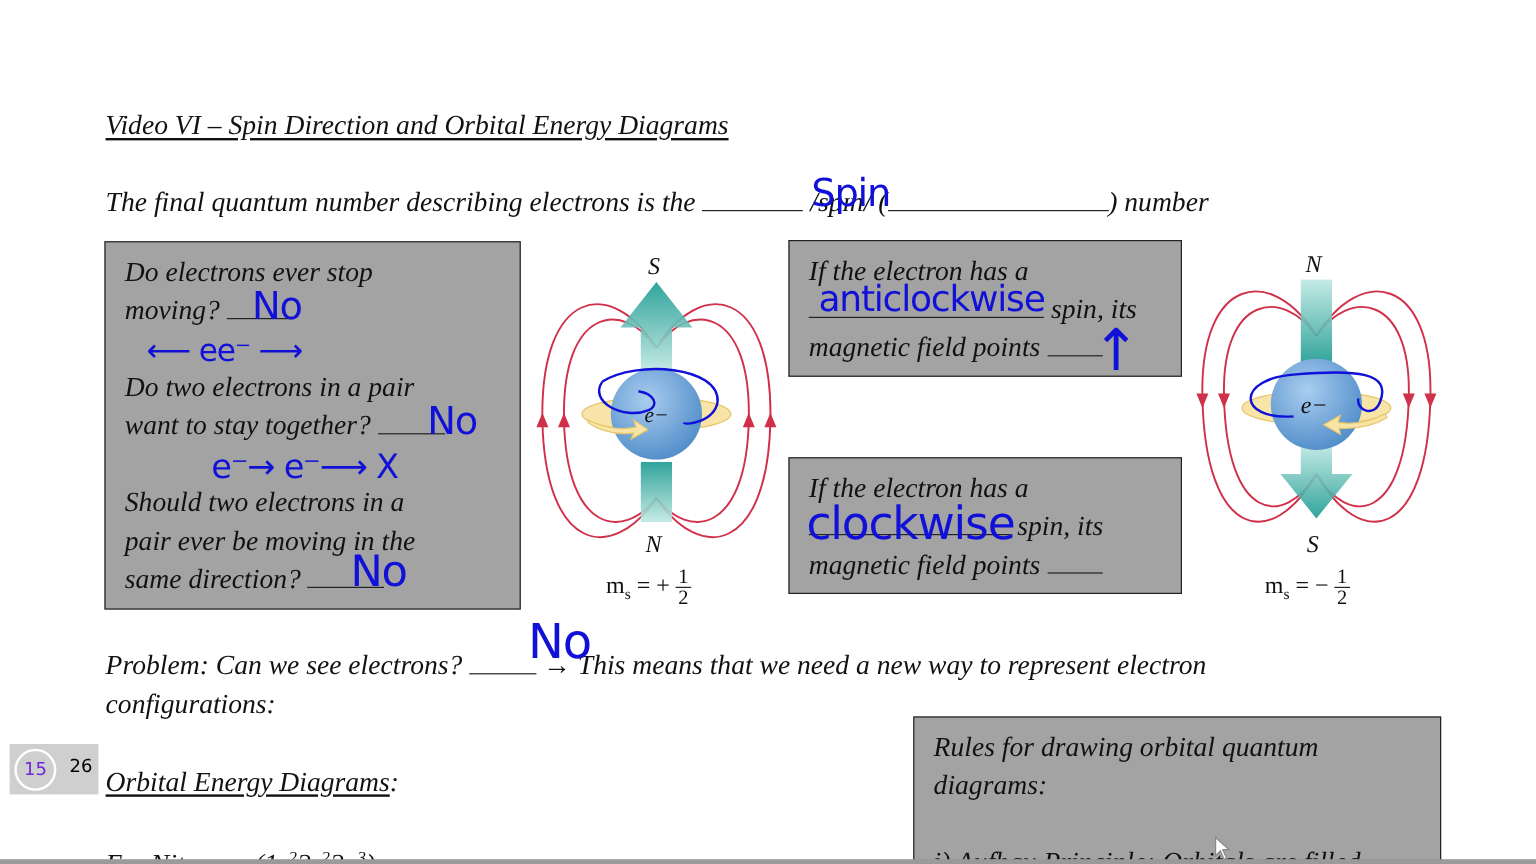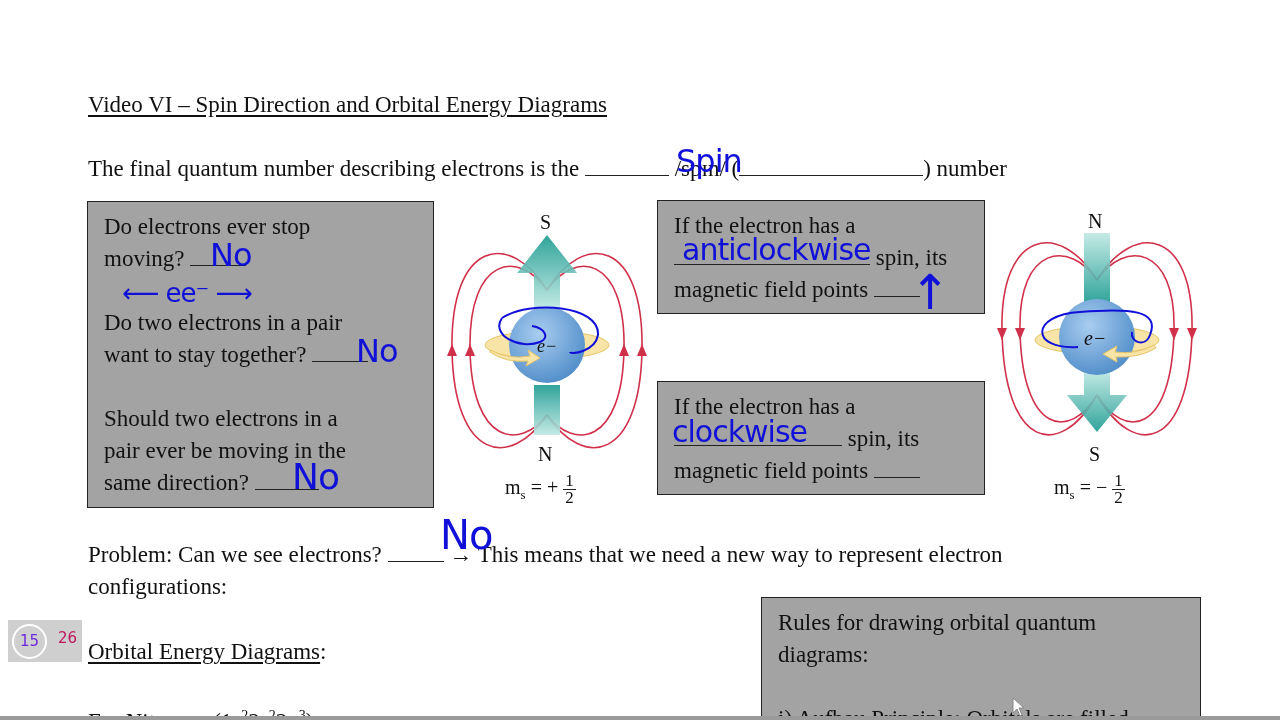--- a/index.html
+++ b/index.html
@@ -3,40 +3,40 @@
 <meta charset="utf-8">
 <style>
   html, body { margin: 0; padding: 0; }
   body {
     width: 1280px; height: 720px; overflow: hidden; position: relative;
     background: #ffffff;
     font-family: "Liberation Serif", "DejaVu Serif", serif;
     color: #111111;
   }
   .abs { position: absolute; }
-  .txt { font-size: 23px; line-height: 32px; white-space: nowrap; }
+  .txt { font-size: 23px; line-height: 32px; white-space: nowrap; font-style: italic; }
   .u { text-decoration: underline; text-underline-offset: 3px; }
   .blank { display: inline-block; border-bottom: 1.5px solid #222; height: 22px; vertical-align: baseline; position: relative; }
   .hw { position: absolute; color: #1010d8; font-family: "DejaVu Sans", sans-serif; white-space: nowrap; letter-spacing: -1px; }
   .box { position: absolute; border: 1.5px solid #222; background: #a3a3a3; box-sizing: border-box; }
   .box .txt { position: absolute; }
   svg { position: absolute; overflow: visible; }
 
   #page-badge {
     left: 8px; top: 620px; width: 74px; height: 42px; background: #cfcfcf;
   }
   #page-badge .circ {
     position: absolute; left: 4px; top: 4px; width: 31px; height: 31px;
     border: 2px solid #fff; border-radius: 50%;
     color: #6d28d9; font-family: "DejaVu Sans", sans-serif; font-size: 15px;
     text-align: center; line-height: 31px;
   }
   #page-badge .total {
     position: absolute; left: 50px; top: 9px;
-    color: #be185d; font-family: "DejaVu Sans", sans-serif; font-size: 15px;
+    color: #000000; font-family: "DejaVu Sans", sans-serif; font-size: 15px;
   }
   #bottom-bar { left: 0; top: 716px; width: 1280px; height: 4px; background: #9a9a9a; }
   .ms { font-size: 20px; white-space: nowrap; }
   .frac { display: inline-block; vertical-align: middle; text-align: center; font-size: 17px; line-height: 16px; }
   .frac span { display: block; }
   .frac .num { border-bottom: 1px solid #222; padding: 0 2px; }
 </style>
 </head>
 <body>
 
@@ -55,20 +55,21 @@
     <span>moving?</span> <span class="blank" style="width:56px;"></span>
   </div>
   <div class="hw" style="left:122px; top:34px; font-size:32px;">No</div>
   <div class="hw" style="left:34px; top:76px; font-size:26px;">⟵ ee⁻ ⟶</div>
 
   <div class="txt" style="left:16px; top:105px;">Do two electrons in a pair</div>
   <div class="txt" style="left:16px; top:137px;">
     <span>want to stay together?</span> <span class="blank" style="width:56px;"></span>
   </div>
   <div class="hw" style="left:268px; top:130px; font-size:32px;">No</div>
+  <div class="hw" style="left:88px; top:170px; font-size:28px;">e⁻→ e⁻⟶ X</div>
 
   <div class="txt" style="left:16px; top:201px;">Should two electrons in a</div>
   <div class="txt" style="left:16px; top:233px;">pair ever be moving in the</div>
   <div class="txt" style="left:16px; top:265px;">
     <span>same direction?</span> <span class="blank" style="width:64px;"></span>
   </div>
   <div class="hw" style="left:204px; top:254px; font-size:36px;">No</div>
 </div>
 
 <div class="abs" style="left:440px; top:200px; width:215px; height:310px;">
@@ -127,21 +128,21 @@
 
 <div class="box" style="left:657px; top:381px; width:328px; height:114px;">
   <div class="txt" style="left:16px; top:9px;">If the electron has a</div>
   <div class="txt" style="left:16px; top:41px;">
     <span class="blank" style="width:168px;"></span> <span>spin, its</span>
   </div>
   <div class="txt" style="left:16px; top:73px;">
     <span>magnetic field points</span> <span class="blank" style="width:46px;"></span>
   </div>
 </div>
-<div class="hw" style="left:672px; top:414px; font-size:30px;">clockwise</div>
+<div class="hw" style="left:672px; top:414px; font-size:38px;">clockwise</div>
 
 <div class="abs" style="left:990px; top:200px; width:215px; height:310px;">
   <svg width="215" height="310">
     <g fill="none" stroke="#d0304a" stroke-width="1.6">
       <path d="M107 80 C 70 20, 10 30, 12 130 C 14 250, 70 260, 107 195"></path>
       <path d="M107 80 C 80 40, 28 45, 30 130 C 32 235, 80 240, 107 195"></path>
       <path d="M107 80 C 144 20, 204 30, 202 130 C 200 250, 144 260, 107 195"></path>
       <path d="M107 80 C 134 40, 186 45, 184 130 C 182 235, 134 240, 107 195"></path>
     </g>
     <g fill="#d0304a">

